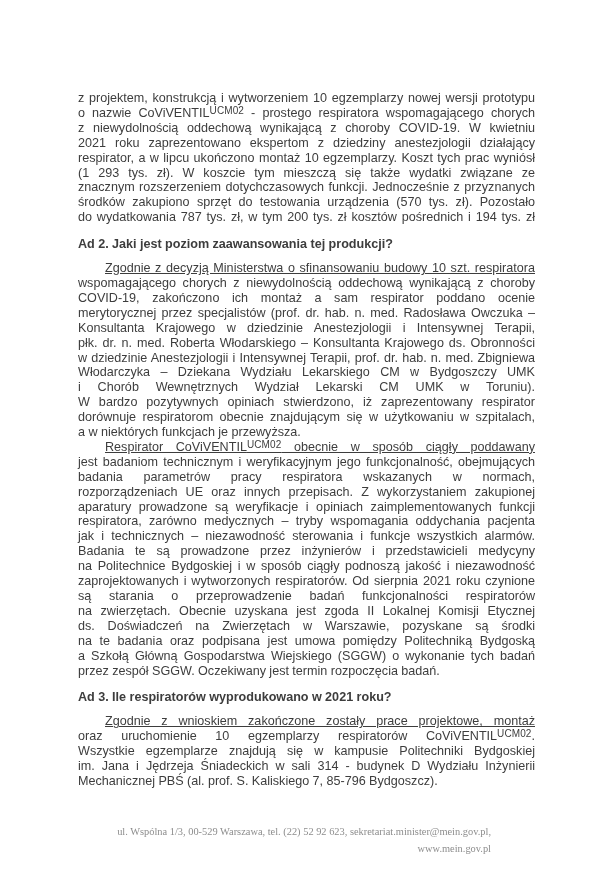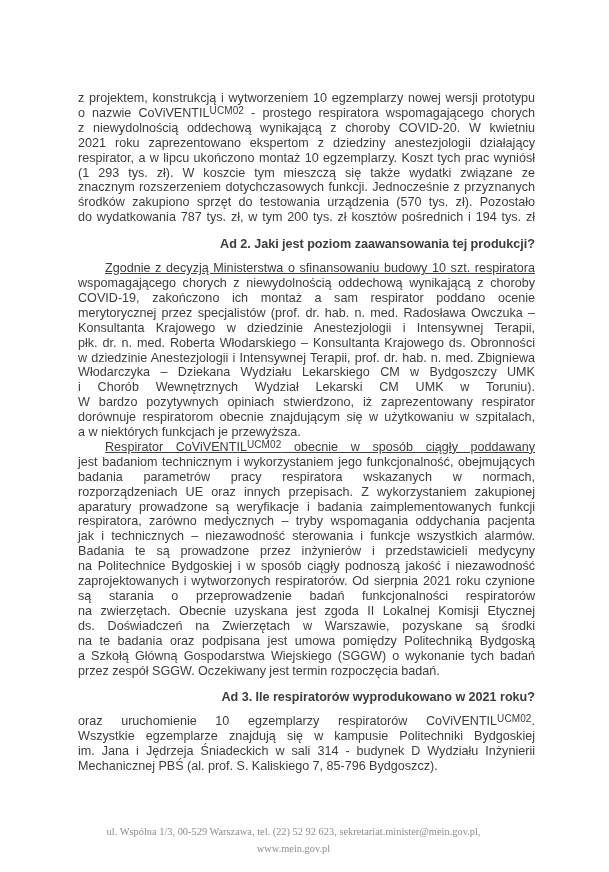--- a/index.html
+++ b/index.html
@@ -31,52 +31,51 @@
   .line {
     text-align: justify;
     text-align-last: justify;
     min-height: 14.9px;
   }
   .line.last { text-align-last: left; }
   .line.indent { text-indent: 27px; text-decoration: underline; }
   .heading {
     font-weight: bold;
     margin: 12px 0 9px 0;
-    text-align: right;
+    text-align: left;
   }
   sup {
     font-size: 10px;
     line-height: 0;
     vertical-align: baseline;
     position: relative;
     top: -3.4px;
     letter-spacing: 0.1px;
   }
   .footer {
     position: absolute;
     left: 0;
     top: 824px;
     width: 491px;
-    text-align: center;
+    text-align: right;
     font-family: "Liberation Serif", "DejaVu Serif", serif;
     font-size: 10.4px;
     line-height: 16.5px;
     color: var(--footer-color, #8d8d8d);
-    margin-left: 48px;
   }
 </style>
 </head>
 <body style="--text-color: #3d3d3d; --footer-color: #8d8d8d; background: rgb(255, 255, 255);">
 
 <div class="page">
   <div class="content" id="doc-content">
       <div class="paragraph">
         <div class="line rich">z projektem, konstrukcją i wytworzeniem 10 egzemplarzy nowej wersji prototypu</div>
         <div class="line rich">o nazwie CoViVENTIL<sup>UCM02</sup> - prostego respiratora wspomagającego chorych</div>
-        <div class="line rich">z niewydolnością oddechową wynikającą z choroby COVID-20. W kwietniu</div>
+        <div class="line rich">z niewydolnością oddechową wynikającą z choroby COVID-19. W kwietniu</div>
         <div class="line rich">2021 roku zaprezentowano ekspertom z dziedziny anestezjologii działający</div>
         <div class="line rich">respirator, a w lipcu ukończono montaż 10 egzemplarzy. Koszt tych prac wyniósł</div>
         <div class="line rich">(1 293 tys. zł). W koszcie tym mieszczą się także wydatki związane ze</div>
         <div class="line rich">znacznym rozszerzeniem dotychczasowych funkcji. Jednocześnie z przyznanych</div>
         <div class="line rich">środków zakupiono sprzęt do testowania urządzenia (570 tys. zł). Pozostało</div>
         <div class="line rich">do wydatkowania 787 tys. zł, w tym 200 tys. zł kosztów pośrednich i 194 tys. zł</div>
       </div>
       <div class="heading">Ad 2. Jaki jest poziom zaawansowania tej produkcji?</div>
       <div class="paragraph">
         <div class="line rich indent">Zgodnie z decyzją Ministerstwa o sfinansowaniu budowy 10 szt. respiratora</div>
@@ -87,38 +86,39 @@
         <div class="line rich">płk. dr. n. med. Roberta Włodarskiego – Konsultanta Krajowego ds. Obronności</div>
         <div class="line rich">w dziedzinie Anestezjologii i Intensywnej Terapii, prof. dr. hab. n. med. Zbigniewa</div>
         <div class="line rich">Włodarczyka – Dziekana Wydziału Lekarskiego CM w Bydgoszczy UMK</div>
         <div class="line rich">i Chorób Wewnętrznych Wydział Lekarski CM UMK w Toruniu).</div>
         <div class="line rich">W bardzo pozytywnych opiniach stwierdzono, iż zaprezentowany respirator</div>
         <div class="line rich">dorównuje respiratorom obecnie znajdującym się w użytkowaniu w szpitalach,</div>
         <div class="line rich last">a w niektórych funkcjach je przewyższa.</div>
       </div>
       <div class="paragraph">
         <div class="line rich indent">Respirator CoViVENTIL<sup>UCM02</sup> obecnie w sposób ciągły poddawany</div>
-        <div class="line rich">jest badaniom technicznym i wykorzystaniem jego funkcjonalność, obejmujących</div>
+        <div class="line rich">jest badaniom technicznym i weryfikacyjnym jego funkcjonalność, obejmujących</div>
         <div class="line rich">badania parametrów pracy respiratora wskazanych w normach,</div>
         <div class="line rich">rozporządzeniach UE oraz innych przepisach. Z wykorzystaniem zakupionej</div>
-        <div class="line rich">aparatury prowadzone są weryfikacje i badania zaimplementowanych funkcji</div>
+        <div class="line rich">aparatury prowadzone są weryfikacje i opiniach zaimplementowanych funkcji</div>
         <div class="line rich">respiratora, zarówno medycznych – tryby wspomagania oddychania pacjenta</div>
         <div class="line rich">jak i technicznych – niezawodność sterowania i funkcje wszystkich alarmów.</div>
         <div class="line rich">Badania te są prowadzone przez inżynierów i przedstawicieli medycyny</div>
         <div class="line rich">na Politechnice Bydgoskiej i w sposób ciągły podnoszą jakość i niezawodność</div>
         <div class="line rich">zaprojektowanych i wytworzonych respiratorów. Od sierpnia 2021 roku czynione</div>
         <div class="line rich">są starania o przeprowadzenie badań funkcjonalności respiratorów</div>
         <div class="line rich">na zwierzętach. Obecnie uzyskana jest zgoda II Lokalnej Komisji Etycznej</div>
         <div class="line rich">ds. Doświadczeń na Zwierzętach w Warszawie, pozyskane są środki</div>
         <div class="line rich">na te badania oraz podpisana jest umowa pomiędzy Politechniką Bydgoską</div>
         <div class="line rich">a Szkołą Główną Gospodarstwa Wiejskiego (SGGW) o wykonanie tych badań</div>
         <div class="line rich last">przez zespół SGGW. Oczekiwany jest termin rozpoczęcia badań.</div>
       </div>
       <div class="heading">Ad 3. Ile respiratorów wyprodukowano w 2021 roku?</div>
       <div class="paragraph">
+        <div class="line rich indent">Zgodnie z wnioskiem zakończone zostały prace projektowe, montaż</div>
         <div class="line rich">oraz uruchomienie 10 egzemplarzy respiratorów CoViVENTIL<sup>UCM02</sup>.</div>
         <div class="line rich">Wszystkie egzemplarze znajdują się w kampusie Politechniki Bydgoskiej</div>
         <div class="line rich">im. Jana i Jędrzeja Śniadeckich w sali 314 - budynek D Wydziału Inżynierii</div>
         <div class="line rich last">Mechanicznej PBŚ (al. prof. S. Kaliskiego 7, 85-796 Bydgoszcz).</div>
       </div>
     </div>
   <div class="footer">
     <div>ul. Wspólna 1/3, 00-529 Warszawa, tel. (22) 52 92 623, sekretariat.minister@mein.gov.pl,</div>
     <div>www.mein.gov.pl</div>
   </div>

